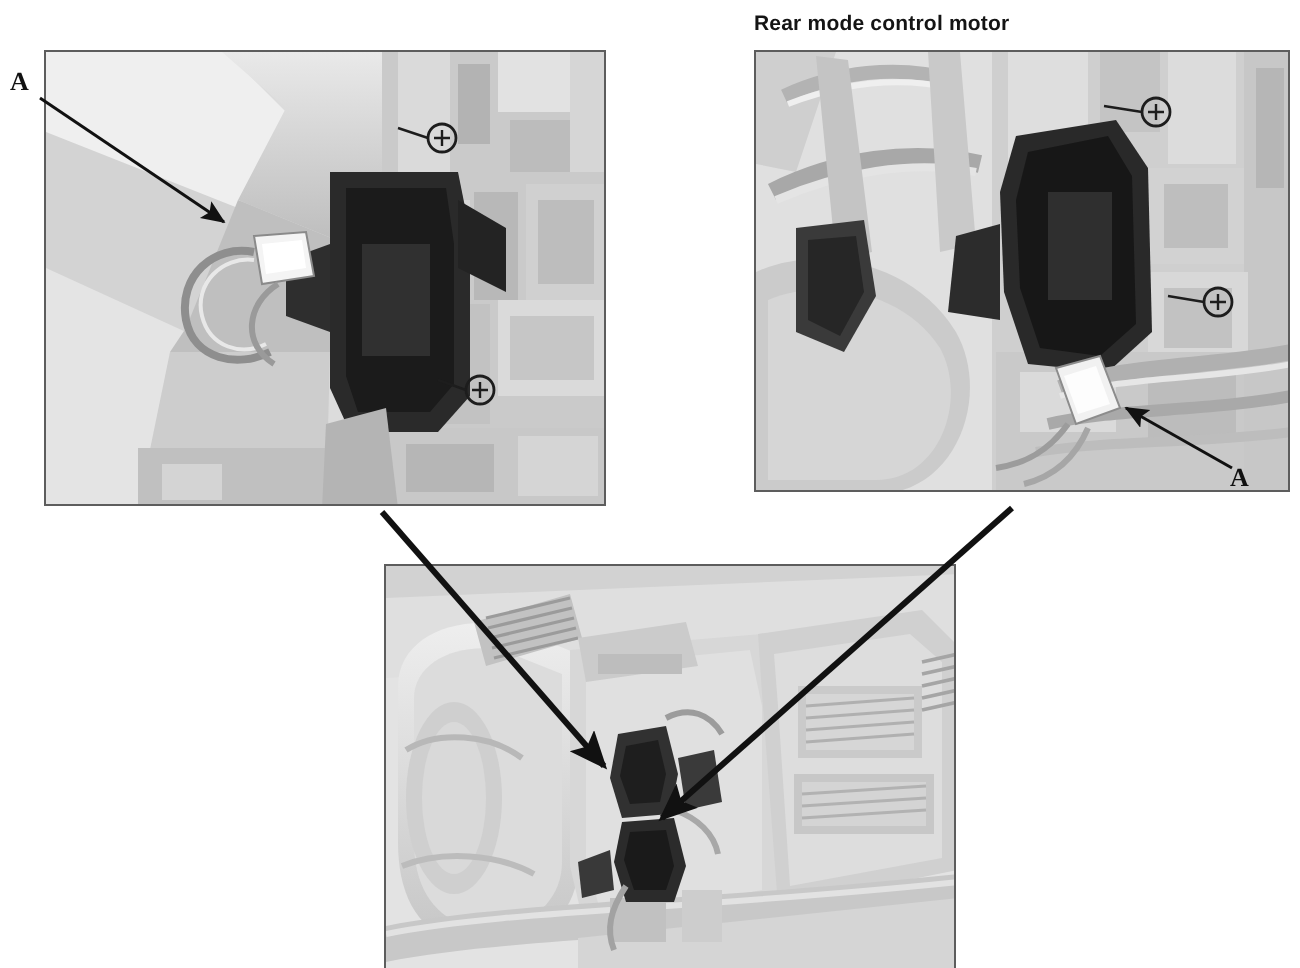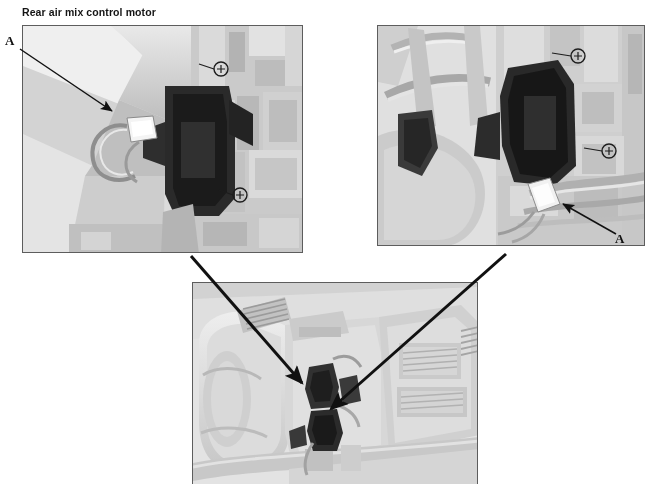--- a/index.html
+++ b/index.html
@@ -54,21 +54,20 @@
     width: 650px;
     height: 484px;
     pointer-events: none;
   }
 </style>
 </head>
 <body>
 
 <div class="figure">
 
-  <div class="panel-title" style="left:22px; top:6px;">Rear air mix control motor</div>
 
   <div class="photo" style="left:22px; top:25px; width:281px; height:228px;">
     <div class="ph-inner">
       <svg width="281" height="228" viewBox="0 0 281 228" preserveAspectRatio="none">
         <defs>
           <linearGradient id="gA1" x1="0" y1="0" x2="0" y2="1">
             <stop offset="0" stop-color="#e9e9e9"></stop>
               <stop offset="1" stop-color="#bdbdbd"></stop>
           </linearGradient>
           <linearGradient id="gA2" x1="0" y1="0" x2="1" y2="0">
@@ -131,20 +130,21 @@
           <path d="M213,169 l8,0 M217,165 l0,8" stroke-width="1.2"></path>
         </g>
         <g stroke="#1d1d1d" stroke-width="1.2" fill="none">
           <path d="M191,43 L176,38"></path>
           <path d="M210,169 L196,164"></path>
         </g>
       </svg>
     </div>
   </div>
 
+  <div class="panel-title" style="left:377px; top:6px;">Rear mode control motor</div>
 
   <div class="photo" style="left:377px; top:25px; width:268px; height:221px;">
     <div class="ph-inner">
       <svg width="268" height="221" viewBox="0 0 268 221" preserveAspectRatio="none">
         <rect x="0" y="0" width="268" height="221" fill="#dadada"></rect>
 
         <rect x="0" y="0" width="120" height="221" fill="#e0e0e0"></rect>
         <path d="M0,0 L40,0 L20,60 L0,56 Z" fill="#cfcfcf"></path>
         <path d="M14,22 C40,10 70,6 100,14" fill="none" stroke="#b3b3b3" stroke-width="7"></path>
         <path d="M16,26 C42,16 70,12 98,18" fill="none" stroke="#efefef" stroke-width="3"></path>

